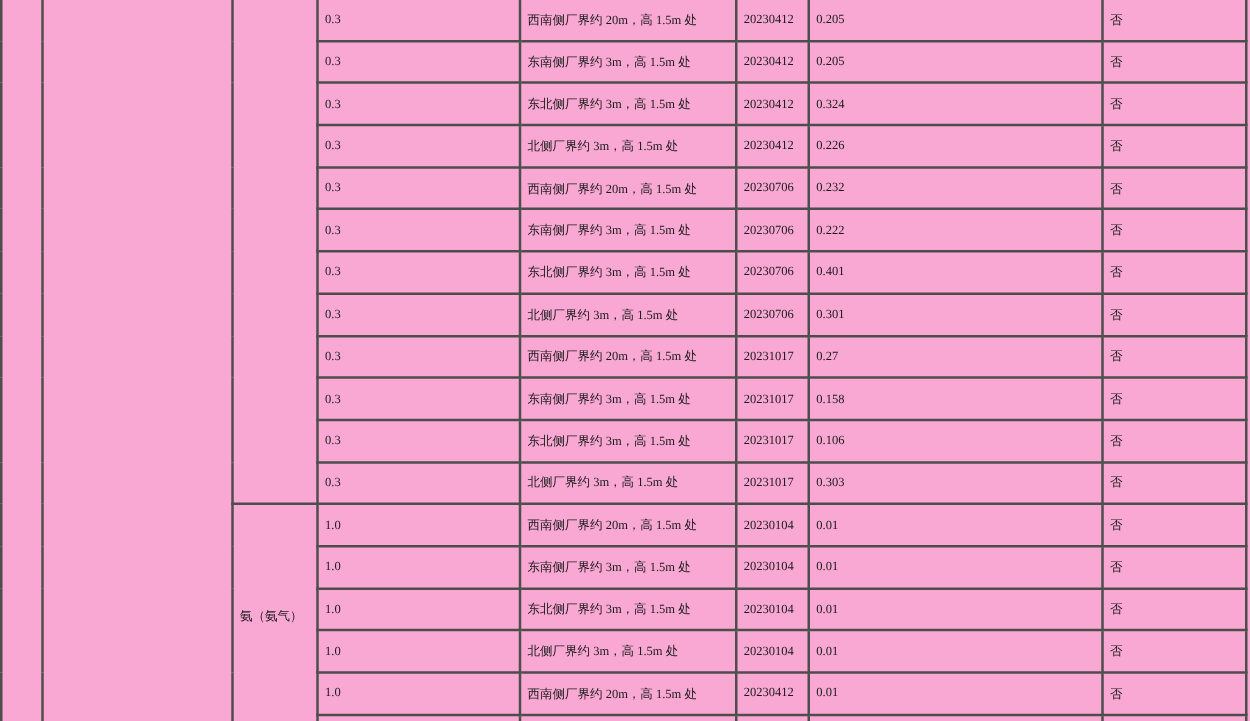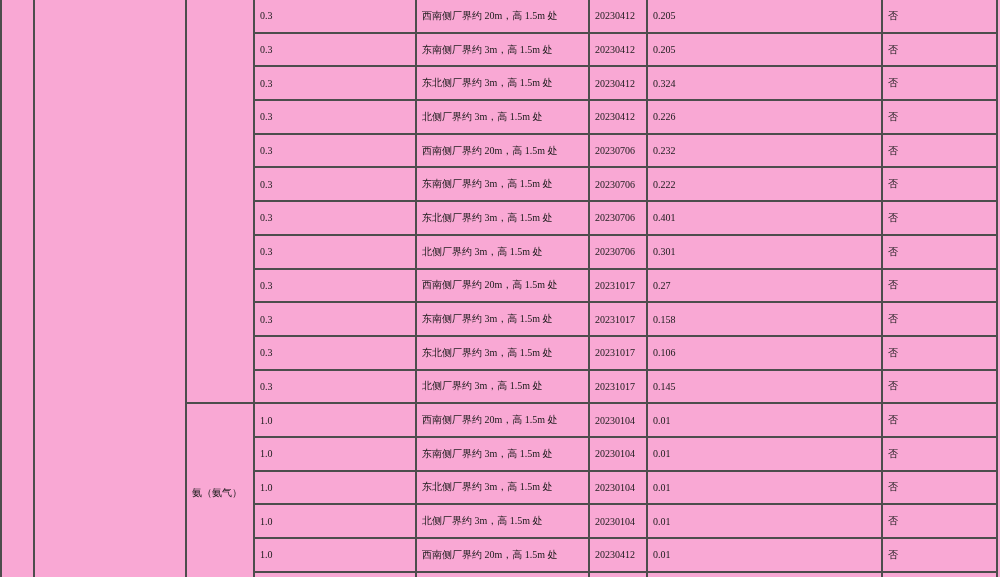--- a/index.html
+++ b/index.html
@@ -128,21 +128,21 @@
           <td class="col-standard">0.3</td>
           <td class="col-location">东北侧厂界约 3m，高 1.5m 处</td>
           <td class="col-date">20231017</td>
           <td class="col-value">0.106</td>
           <td class="col-exceeded">否</td>
         </tr>
         <tr class="data-row">
           <td class="col-standard">0.3</td>
           <td class="col-location">北侧厂界约 3m，高 1.5m 处</td>
           <td class="col-date">20231017</td>
-          <td class="col-value">0.145</td>
+          <td class="col-value">0.303</td>
           <td class="col-exceeded">否</td>
         </tr>
         <tr class="data-row">
           <td class="col-pollutant" rowspan="6">氨（氨气）</td>
           <td class="col-standard">1.0</td>
           <td class="col-location">西南侧厂界约 20m，高 1.5m 处</td>
           <td class="col-date">20230104</td>
           <td class="col-value">0.01</td>
           <td class="col-exceeded">否</td>
         </tr>

